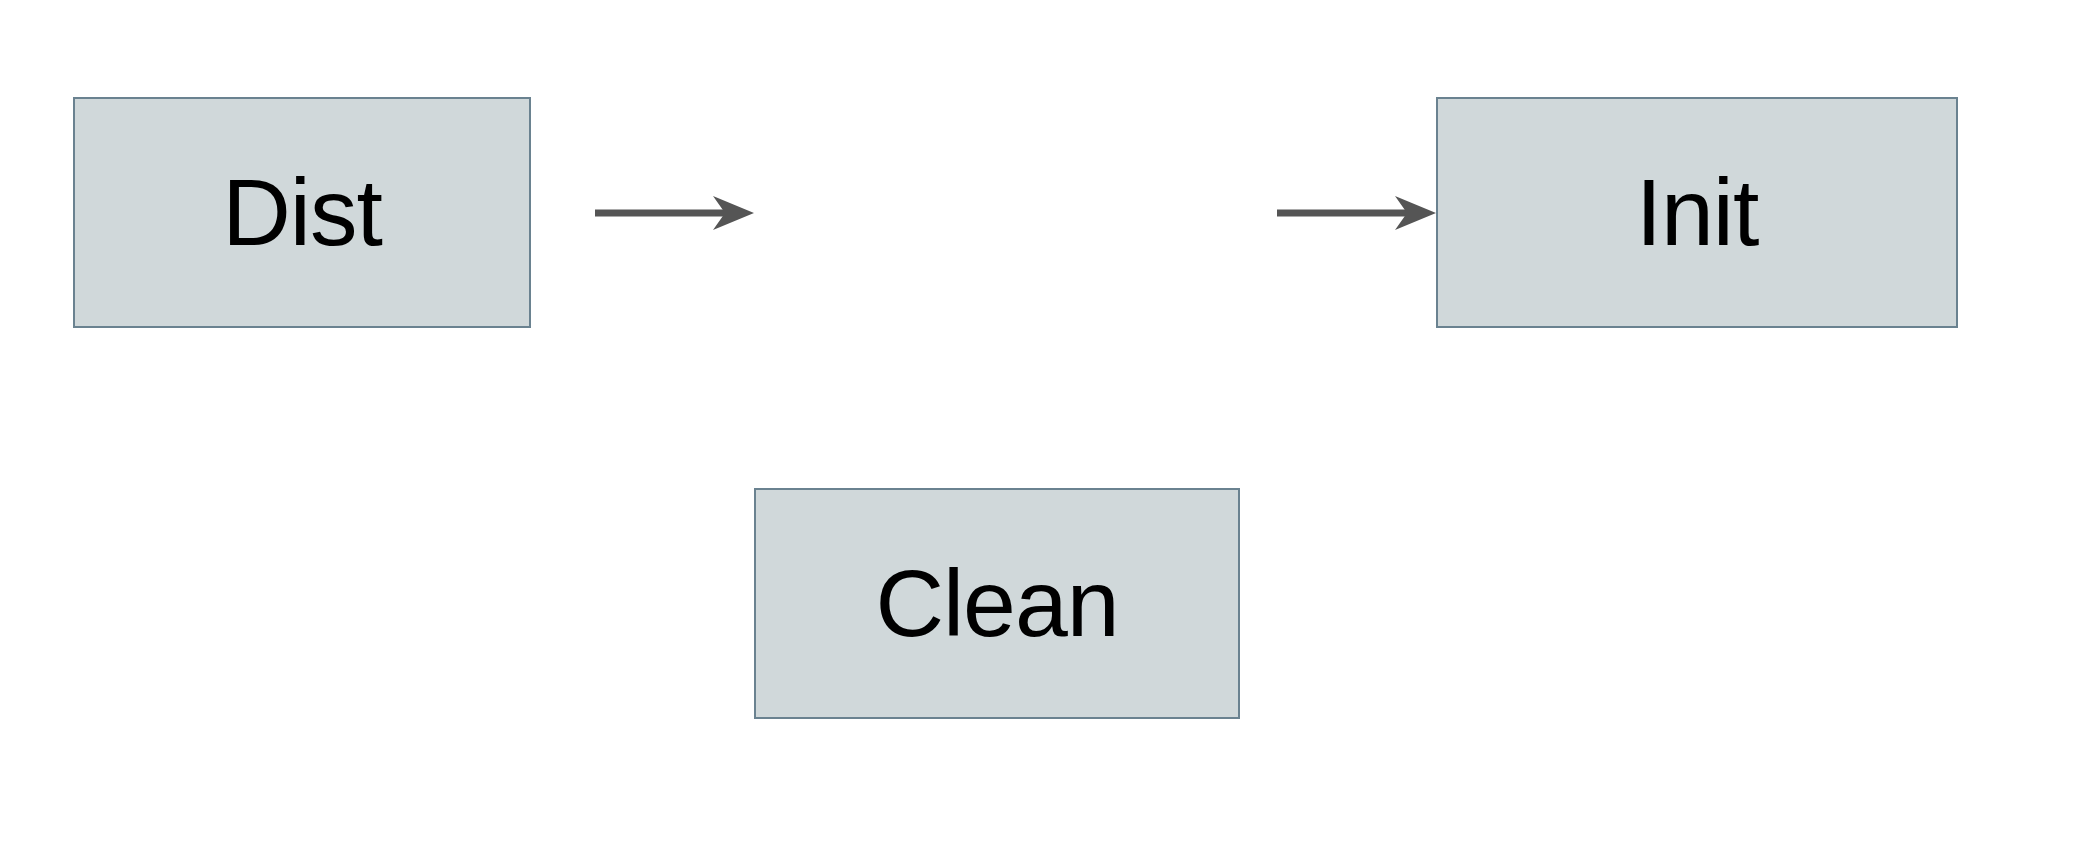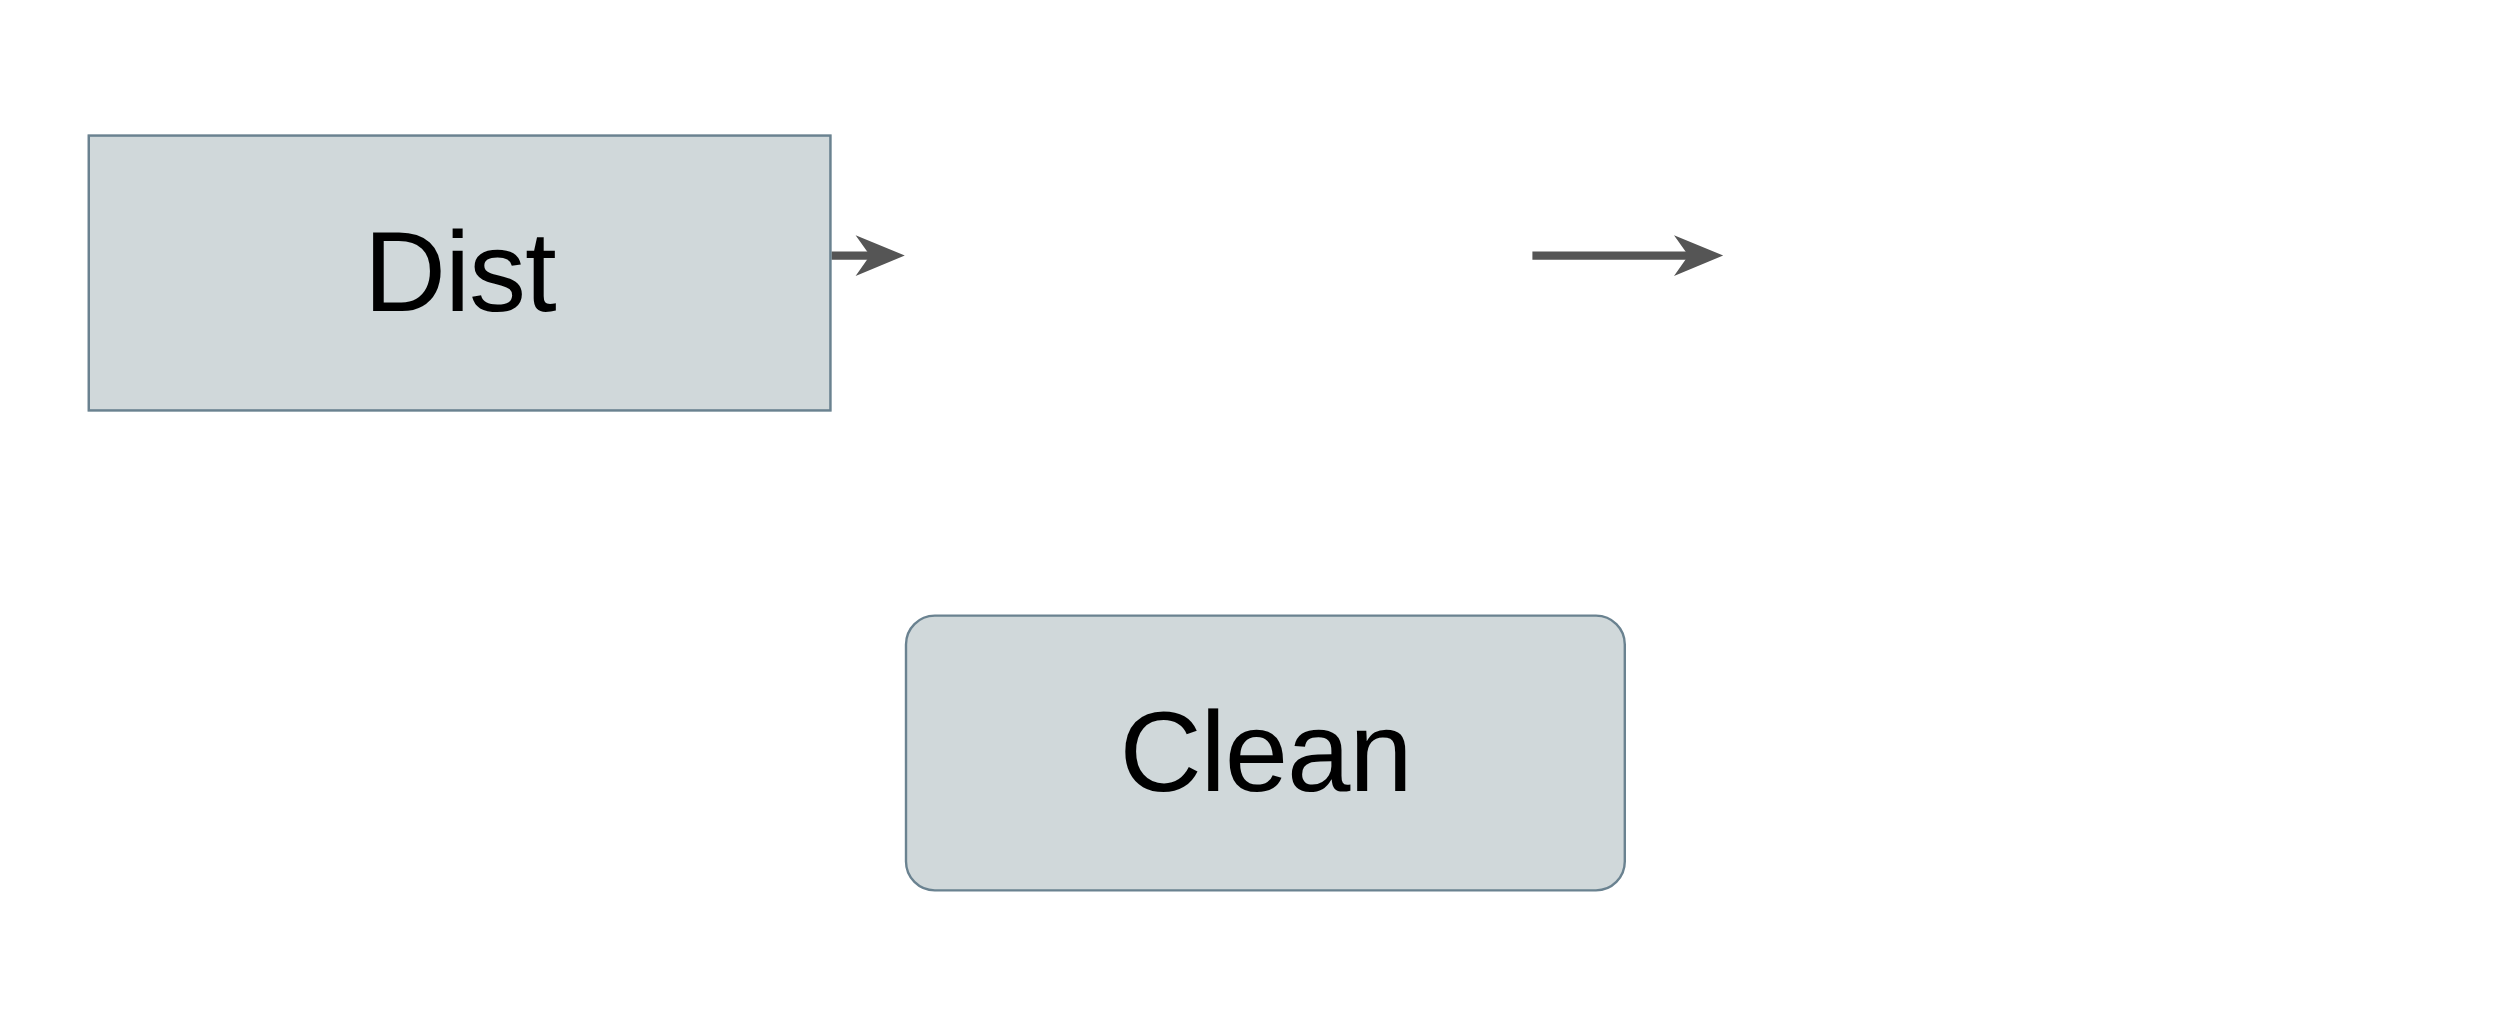--- a/index.html
+++ b/index.html
@@ -57,23 +57,26 @@
     </svg>
   </div>
 
   <div class="edge" style="left:1277px; top:195px; width:159px; height:40px;">
     <svg width="159" height="40" viewBox="0 0 159 40">
       <line x1="0" y1="18" x2="139" y2="18" stroke="#555555" stroke-width="7"></line>
       <path d="M 159 18 L 118 1 L 130 18 L 118 35 Z" fill="#555555"></path>
     </svg>
   </div>
 
-  <div class="node" style="left:73px; top:97px; width:620px; height:231px;margin-top:15px;">
+  <div class="node" style="left:73px; top:97px; width:458px; height:231px;">
     <span class="node-label">Dist</span>
   </div>
 
 
+  <div class="node" style="left:1436px; top:97px; width:522px; height:231px;">
+    <span class="node-label">Init</span>
+  </div>
 
-  <div class="node" style="left:754px; top:512px; width:601px; height:231px;border-radius:25px;">
+  <div class="node" style="left:754px; top:488px; width:486px; height:231px;">
     <span class="node-label">Clean</span>
   </div>
 
 </div>
 
 </body></html>

